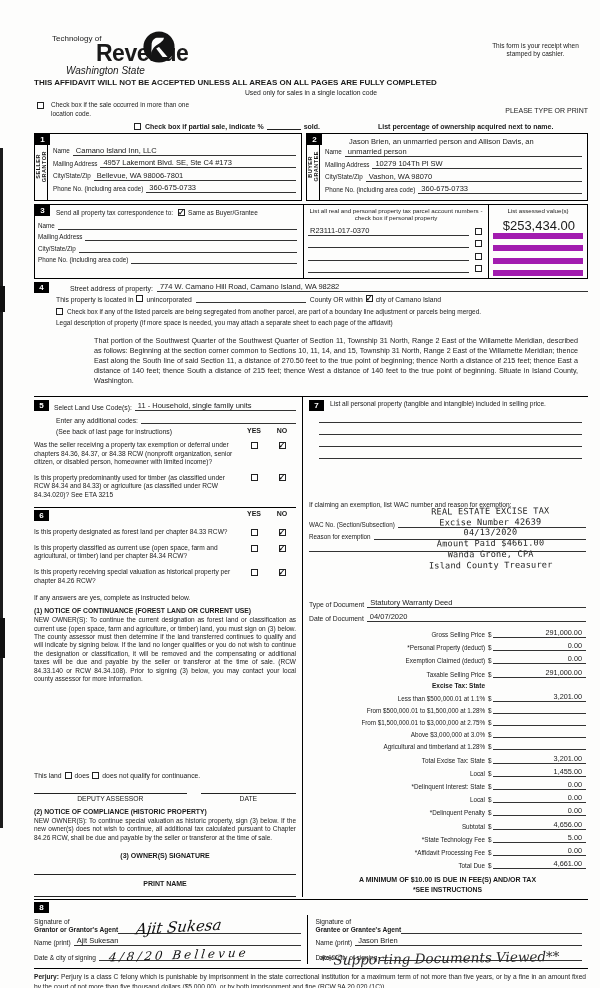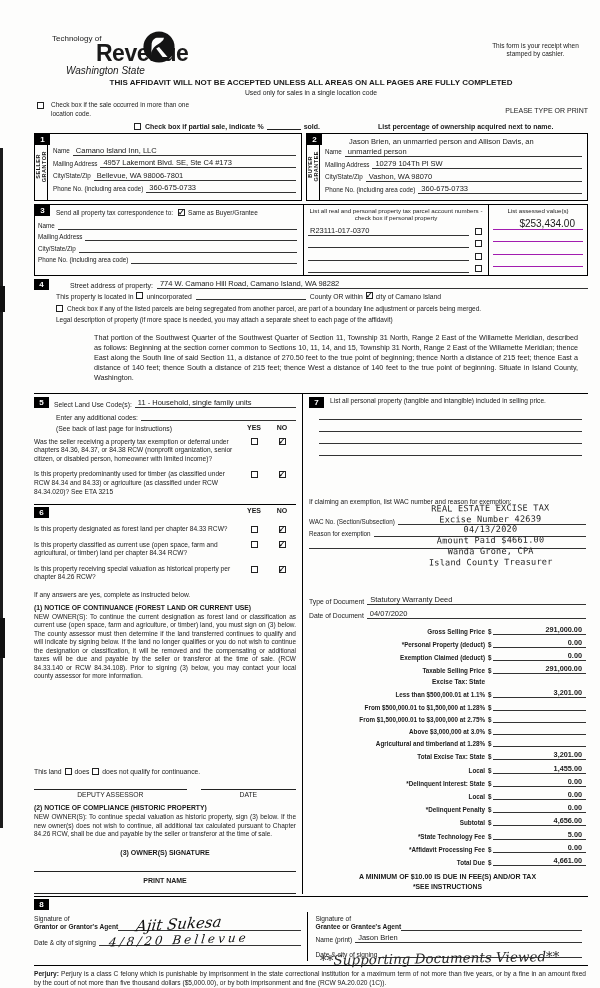--- a/index.html
+++ b/index.html
@@ -15,21 +15,21 @@
   .hdr { display:flex; align-items:flex-start; }
   .logo { width:170px; position:relative; padding-left:18px; }
   .logo-dept { font-size:8px; }
   .logo-rev { font-size:23px; font-weight:bold; letter-spacing:-0.5px; margin-top:-3px;margin-left:44px; }
   .logo-state { font-size:10px; font-style:italic; padding-left:14px; margin-top:-2px; }
   .logo-swirl { position:absolute; left:108px; top:-4px; width:34px; height:34px; }
   .title-block { flex:1; text-align:center; padding-top:6px; }
   .title { font-size:11px; font-weight:bold; }
   .subtitle { font-size:9.5px; margin-top:1px; }
   .receipt { width:105px; font-size:6.5px; text-align:center; padding-top:8px; line-height:1.3; }
-  .warning { text-align:center; font-size:8px; font-weight:bold; margin-top:2px; }
+  .warning { text-align:left; font-size:8px; font-weight:bold; margin-top:2px; }
   .usage { text-align:center; font-size:6.8px; margin-top:2px; }
 
   .cb { display:inline-block; width:7px; height:7px; border:1px solid #222; background:#fff;
         vertical-align:middle; position:relative; flex:none; }
   .cb.checked::after { content:"✓"; position:absolute; left:-1px; top:-2px; font-size:8px; font-weight:bold; color:#111; }
 
   .toprow { display:flex; margin-top:5px; font-size:6.5px; }
   .toprow .cb { margin:1px 7px 0 3px; }
   .multi-label { width:150px; line-height:1.35; }
   .type-print { margin-left:auto; font-size:7px; padding-top:6px; }
@@ -60,21 +60,21 @@
   .s3 { display:flex; border:1.2px solid #000; border-top:1.6px solid #000; margin-top:3px; }
   .s3-left { width:268px; padding:3px 6px 3px 3px; position:relative; }
   .s3-send { display:flex; align-items:center; font-size:6.5px; margin:1px 0 5px 18px; }
   .s3-send .cb { margin:0 3px 0 5px; }
   .s3-parcels { width:185px; border-left:1px solid #000; padding:2px 4px; }
   .s3-assessed { flex:1; border-left:1px solid #000; padding:2px 4px; }
   .col-head { font-size:6.2px; text-align:center; line-height:1.25; }
   .parcel-row { display:flex; align-items:flex-end; margin-top:3.5px; }
   .parcel-val { flex:1; border-bottom:1px solid #333; font-size:7.5px; padding:0 2px; min-height:9px; }
   .parcel-row .cb { margin:0 2px 1px 6px; }
-  .assessed-row { border-bottom:1px solid #a21caf; font-size:10px; text-align:right; padding:0 8px 0 2px; min-height:9px; margin-top:3.5px; }
+  .assessed-row { border-bottom:6px solid #a21caf; font-size:13px; text-align:right; padding:0 8px 0 2px; min-height:9px; margin-top:3.5px; }
 
   
   .s4 { border-bottom:1.6px solid #000; padding:3px 0 2px 0; position:relative; }
   .s4-street { display:flex; align-items:flex-end; font-size:7px; padding-left:36px; }
   .s4-street .lbl { white-space:nowrap; padding-right:4px; }
   .s4-located { display:flex; align-items:flex-end; font-size:6.8px; padding-left:22px; margin-top:3px; }
   .s4-located .cb { margin:0 3px 1px 3px; }
   .blank-mid { display:inline-block; width:110px; border-bottom:1px solid #333; margin:0 4px; }
   .s4-seg { display:flex; font-size:6.5px; padding-left:22px; margin-top:5px; }
   .s4-seg .cb { margin:0 4px 0 0; }
@@ -115,21 +115,21 @@
   .exempt-note { font-size:6.6px; margin-top:42px; }
   .wac-zone { position:relative; height:74px; margin-top:4px; }
   .wac-row { display:flex; align-items:flex-end; font-size:6.3px; margin-top:4px; }
   .wac-row .fld-line { min-height:8px; }
   .stamp { position:absolute; left:74px; top:-14px; width:215px; text-align:center;
            font-family:"DejaVu Sans Mono", monospace; font-size:8.6px; line-height:1.25;
            color:#232323; transform:rotate(-0.5deg); letter-spacing:0.2px; }
   .doc-row { display:flex; align-items:flex-end; font-size:6.8px; margin-top:4px; }
   .doc-row .fld-line { font-size:7.5px; }
   .tax-table { margin-top:6px; }
-  .tax-row { display:flex; align-items:flex-end; font-size:6.3px; margin-top:3.2px;font-weight:bold; }
+  .tax-row { display:flex; align-items:flex-end; font-size:6.3px; margin-top:3.2px; }
   .tax-label { width:176px; text-align:right; flex:none; }
   .tax-cur { padding:0 1px 0 3px; }
   .tax-line { flex:1; border-bottom:1px solid #333; text-align:right; font-size:7.3px; padding:0 4px; min-height:9px; }
   .excise-head { font-size:6.5px; font-weight:bold; text-align:right; width:176px; margin-top:4px; }
   .min-note { text-align:center; font-size:7px; font-weight:bold; margin-top:7px; }
   .see-instr { text-align:center; font-size:6.8px; font-weight:bold; margin-top:3px; }
 
   
   .s8 { border-top:1.6px solid #000; margin-top:2px; }
   .s8-head { display:flex; align-items:center; font-size:7.4px; font-weight:bold; padding:2px 0; }
@@ -538,20 +538,24 @@
     </div>
     <div class="s8-grid">
       <div class="s8-col">
         <div class="sig-row">
           <span class="sig-lab2"><span class="l1">Signature of</span><br><span>Grantor or Grantor's Agent</span></span>
           <span class="fld-line" style="height:12px;">
             <span class="hand hand-sig">Ajit Sukesa</span>
           </span>
         </div>
         <div class="sig-row">
+          <span class="fld-label">Name (print)</span>
+          <span class="fld-line">Ajit Sukesan</span>
+        </div>
+        <div class="sig-row">
           <span class="fld-label">Date &amp; city of signing</span>
           <span class="fld-line" style="height:13px;">
             <span class="hand hand-date">4/8/20  Bellevue</span>
           </span>
         </div>
       </div>
       <div class="s8-col right">
         <div class="sig-row">
           <span class="sig-lab2"><span class="l1">Signature of</span><br><span>Grantee or Grantee's Agent</span></span>
           <span class="fld-line" style="height:12px;"></span>

